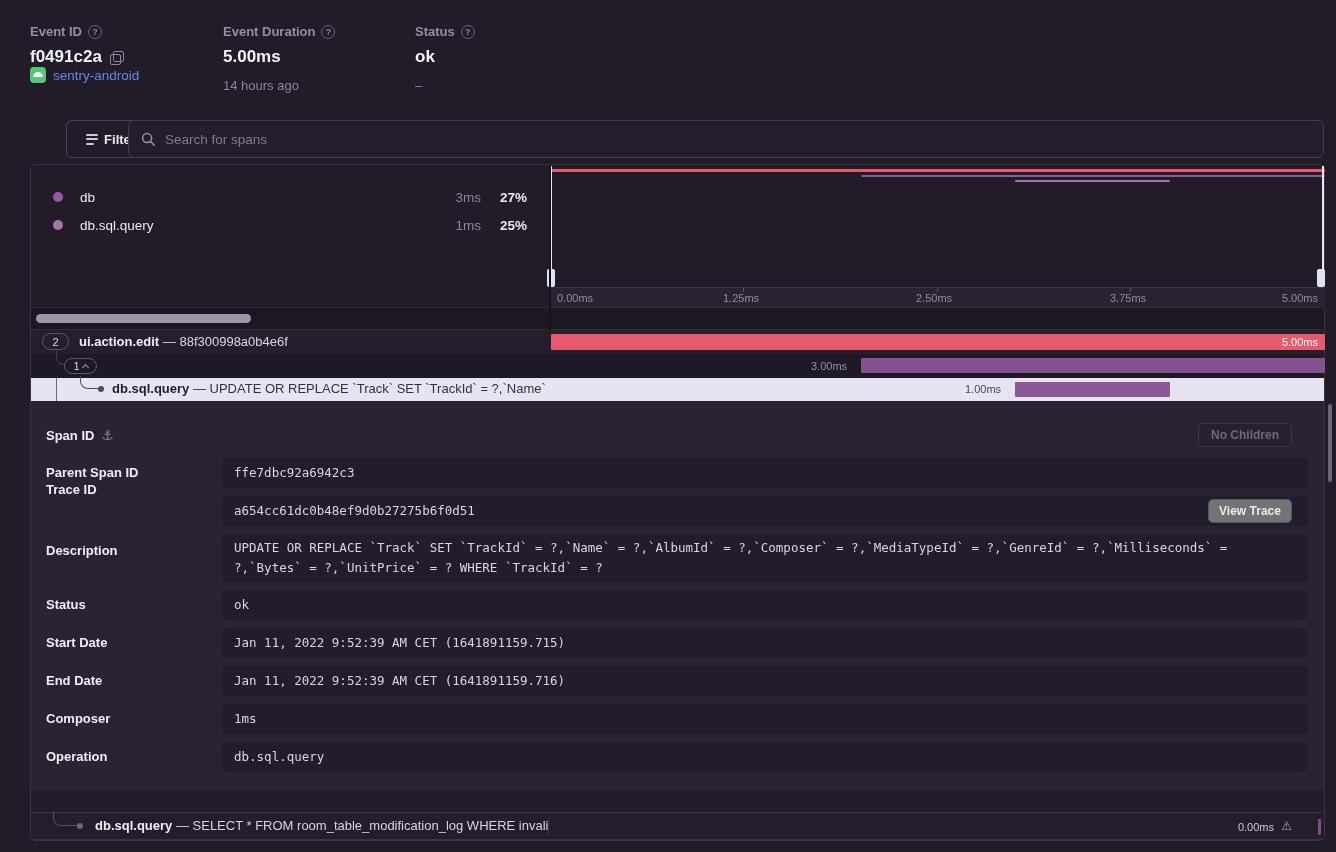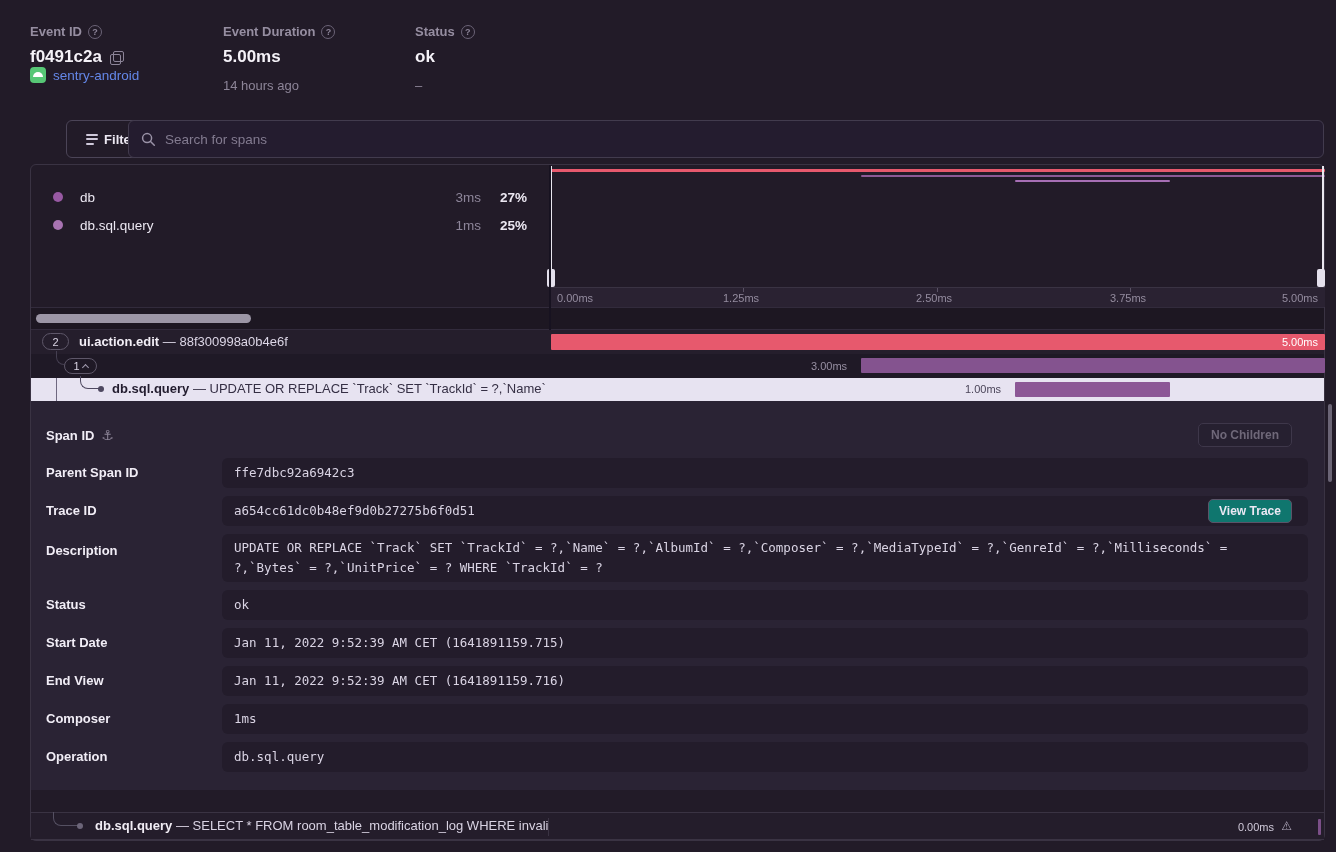--- a/index.html
+++ b/index.html
@@ -234,27 +234,27 @@
   </div>
   <div class="box-btn" style="top:423px; right:44px; width:94px; height:24px; color:#6f6879; border:1px solid #3e374a;">No Children</div>
 
   <div class="detail-label" style="top:465px;">
       <span>Parent Span ID</span>
     </div>
   <div class="detail-box" style="top:458px; height:30px; line-height:30px;">
     <span>ffe7dbc92a6942c3</span>
   </div>
 
-  <div class="detail-label" style="top:503px;">
+  <div class="detail-label" style="top:482px;">
       <span>Trace ID</span>
     </div>
   <div class="detail-box" style="top:496px; height:30px; line-height:30px;">
     <span>a654cc61dc0b48ef9d0b27275b6f0d51</span>
   </div>
-  <div class="box-btn" style="top:499px; right:44px; width:84px; height:24px; color:#ece8f4; border:1px solid #5b5468; background:#0f766e;">View Trace</div>
+  <div class="box-btn" style="top:499px; right:44px; width:84px; height:24px; color:#ece8f4; border:1px solid #5b5468; background:#737373;">View Trace</div>
 
   <div class="detail-label" style="top:543px;">
       <span>Description</span>
     </div>
   <div class="detail-box" style="top:534px; height:48px; padding:4px 14px 0 12px; line-height:20px; white-space:normal;">
     <span>UPDATE OR REPLACE `Track` SET `TrackId` = ?,`Name` = ?,`AlbumId` = ?,`Composer` = ?,`MediaTypeId` = ?,`GenreId` = ?,`Milliseconds` = ?,`Bytes` = ?,`UnitPrice` = ? WHERE `TrackId` = ?</span>
   </div>
 
   <div class="detail-label" style="top:597px;">
       <span>Status</span>
@@ -264,21 +264,21 @@
   </div>
 
   <div class="detail-label" style="top:635px;">
       <span>Start Date</span>
     </div>
   <div class="detail-box" style="top:628px; height:30px; line-height:30px;">
     <span>Jan 11, 2022 9:52:39 AM CET (1641891159.715)</span>
   </div>
 
   <div class="detail-label" style="top:673px;">
-      <span>End View</span>
+      <span>End Date</span>
     </div>
   <div class="detail-box" style="top:666px; height:30px; line-height:30px;">
     <span>Jan 11, 2022 9:52:39 AM CET (1641891159.716)</span>
   </div>
 
   <div class="detail-label" style="top:711px;">
       <span>Composer</span>
     </div>
   <div class="detail-box" style="top:704px; height:30px; line-height:30px;">
     <span>1ms</span>

